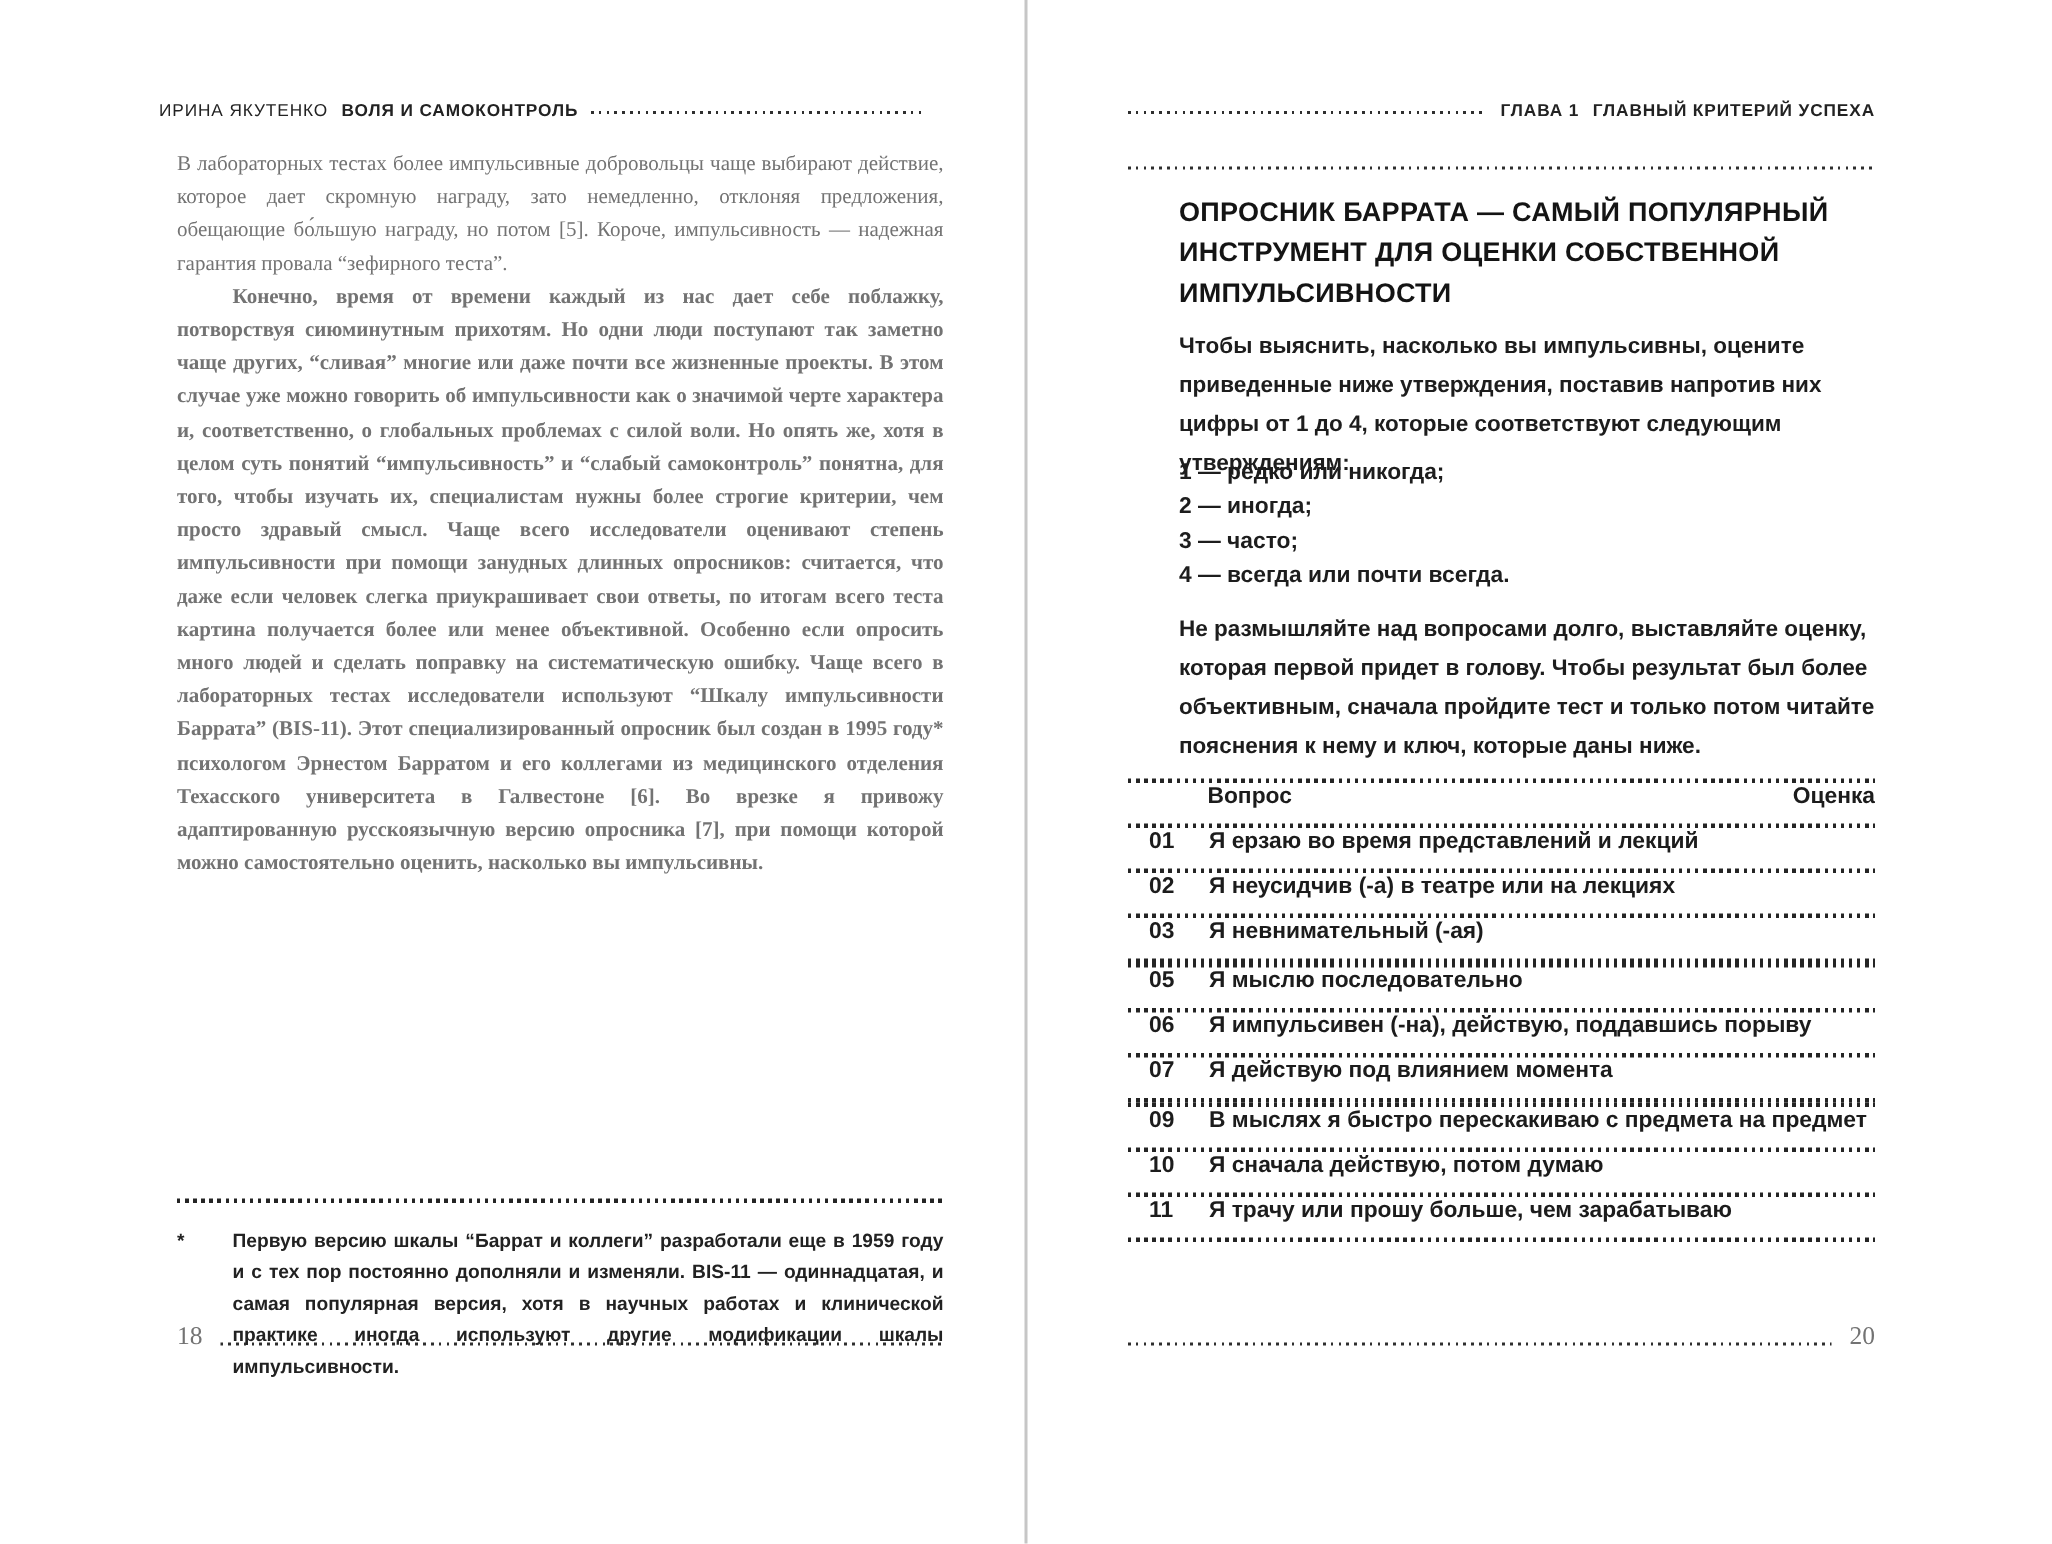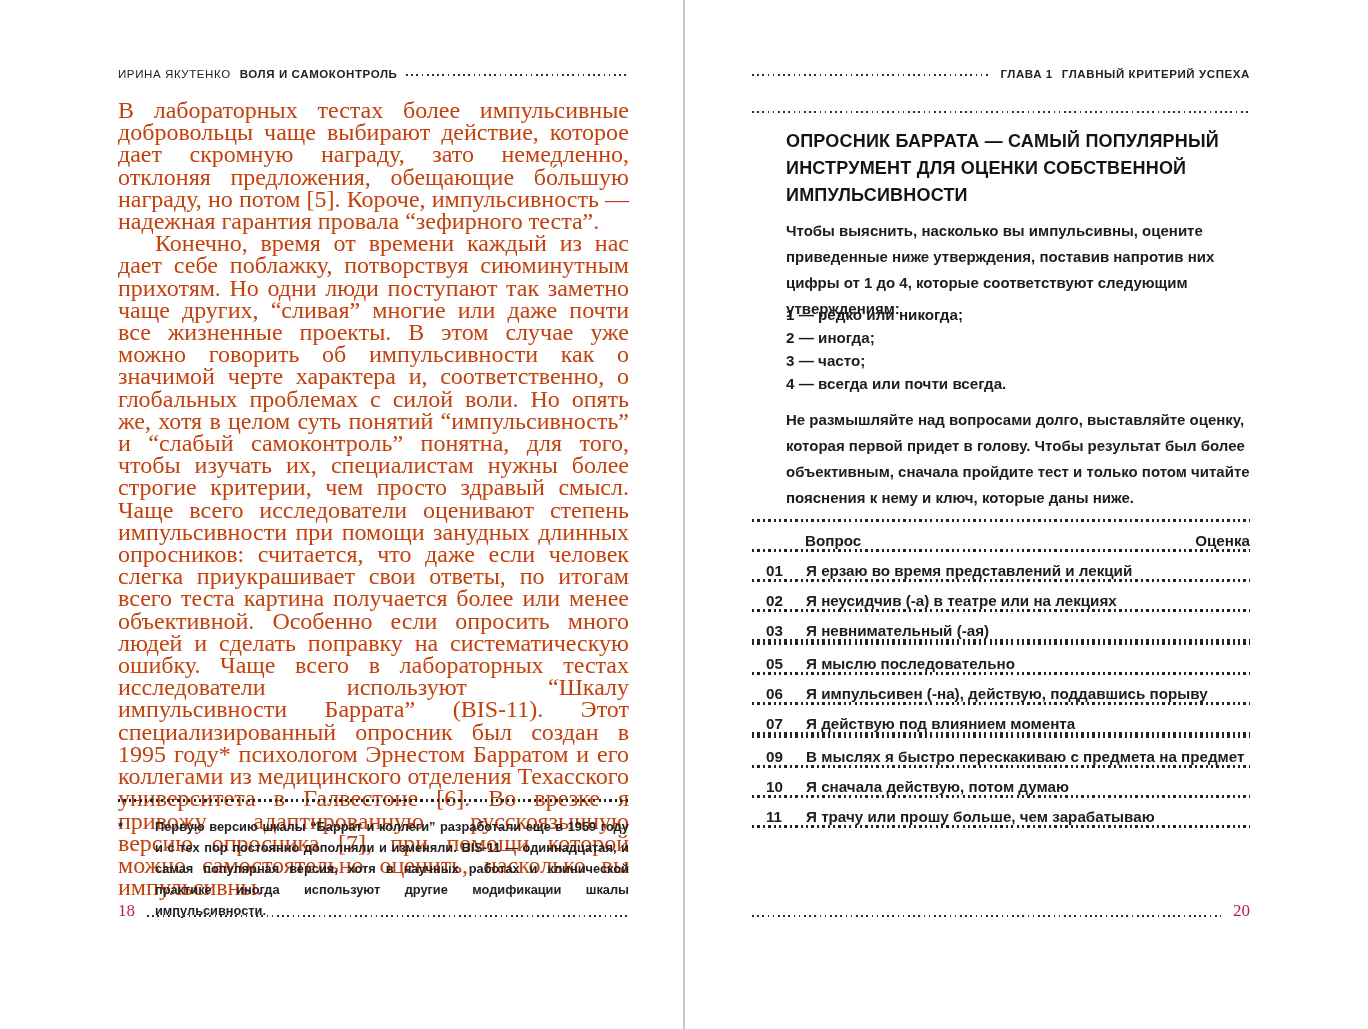--- a/index.html
+++ b/index.html
@@ -38,42 +38,42 @@
     white-space: nowrap;
   }
   .runhead .dotfill { align-self: center; margin-top: 1px; }
   .rh-light { font-weight: 400; }
   .rh-bold { font-weight: 700; }
 
   
   .left-body {
     position: absolute; left: 118px; top: 99px; width: 511px;
     font-family: "Liberation Serif", serif;
-    font-size: 24px; line-height: 22.2px;
+    font-size: 14px; line-height: 22.2px;
     text-align: justify;
-    color: #c2410c;
+    color: #737373;
   }
   .left-body p { margin: 0; }
-  .left-body p.indent { text-indent: 37px; }
+  .left-body p.indent { text-indent: 37px; font-weight: bold; }
 
   .fn-rule { position: absolute; left: 118px; top: 799px; width: 511px; }
   .footnote {
     position: absolute; left: 118px; top: 816px; width: 511px;
     display: flex;
     font-size: 12.8px; line-height: 21px; font-weight: 700;
     color: #222;
   }
   .footnote .fn-marker { width: 37px; flex: 0 0 auto; }
   .footnote .fn-text { flex: 1 1 auto; text-align: justify; }
 
   .pagefoot {
-    position: absolute; top: 901px;
+    position: absolute; top: 881px;
     display: flex; align-items: flex-end;
     font-family: "Liberation Serif", serif;
-    font-size: 17px; color: #be185d;
+    font-size: 17px; color: #737373;
   }
   .pagefoot .dots-fine { margin-bottom: 4px; }
   .pagefoot-left { left: 118px; width: 511px; gap: 12px; }
   .pagefoot-right { left: 752px; width: 498px; gap: 12px; }
 
   
   .rp-toprule { position: absolute; left: 752px; top: 111px; width: 498px; }
 
   .box-title {
     position: absolute; left: 786px; top: 128px; width: 440px;
@@ -89,34 +89,34 @@
   .rp-note  { top: 407px; }
 
   .rp-scale { position: absolute; left: 786px; top: 303px; width: 466px; }
   .rp-scale .scale-line {
     font-size: 15.2px; line-height: 23px; font-weight: 700; color: #1d1d1d;
   }
 
   .qtable { position: absolute; left: 752px; top: 519px; width: 498px; }
   .q-row {
     height: 27px;
-    display: flex; align-items: flex-end;
+    display: flex; align-items: flex-start;
     font-size: 15.2px; font-weight: 700; color: #1c1c1c;
     white-space: nowrap; overflow: hidden;
   }
   .q-head { justify-content: space-between; padding-left: 53px; }
   .q-num { flex: 0 0 40px; padding-left: 14px; }
   .q-text { flex: 1 1 auto; }
 </style>
 </head>
 <body>
 
 <div class="spine"></div>
 
-<div class="runhead" style="left:118px; width:511px;">
+<div class="runhead" style="left:106px; width:511px;">
   <span class="rh-light">ИРИНА ЯКУТЕНКО</span>
   <span class="rh-bold">ВОЛЯ И САМОКОНТРОЛЬ</span>
   <span class="dotfill dots-fine"></span>
 </div>
 
 <div class="left-body">
   <p>В лабораторных тестах более импульсивные добровольцы чаще выбирают действие, которое дает скромную награду, зато немедленно, отклоняя предложения, обещающие бо́льшую награду, но потом [5]. Короче, импульсивность — надежная гарантия провала “зефирного теста”.</p>
   <p class="indent">Конечно, время от времени каждый из нас дает себе поблажку, потворствуя сиюминутным прихотям. Но одни люди поступают так заметно чаще других, “сливая” многие или даже почти все жизненные проекты. В этом случае уже можно говорить об импульсивности как о значимой черте характера и, соответственно, о глобальных проблемах с силой воли. Но опять же, хотя в целом суть понятий “импульсивность” и “слабый самоконтроль” понятна, для того, чтобы изучать их, специалистам нужны более строгие критерии, чем просто здравый смысл. Чаще всего исследователи оценивают степень импульсивности при помощи занудных длинных опросников: считается, что даже если человек слегка приукрашивает свои ответы, по итогам всего теста картина получается более или менее объективной. Особенно если опросить много людей и сделать поправку на систематическую ошибку. Чаще всего в лабораторных тестах исследователи используют “Шкалу импульсивности Баррата” (BIS-11). Этот специализированный опросник был создан в 1995 году* психологом Эрнестом Барратом и его коллегами из медицинского отделения Техасского университета в Галвестоне [6]. Во врезке я привожу адаптированную русскоязычную версию опросника [7], при помощи которой можно самостоятельно оценить, насколько вы импульсивны.</p>
 </div>
 

